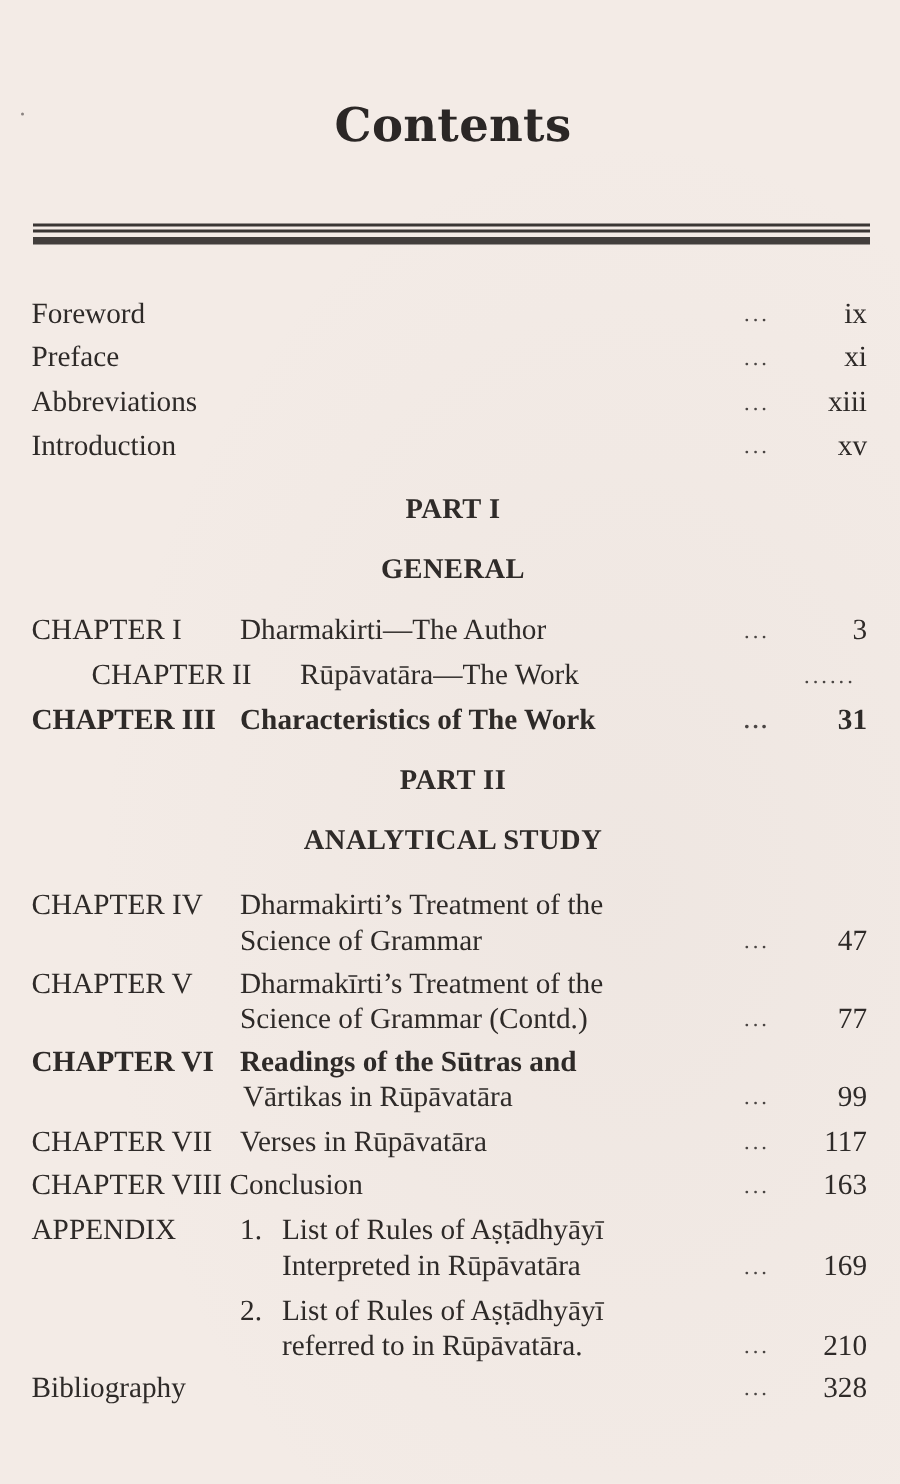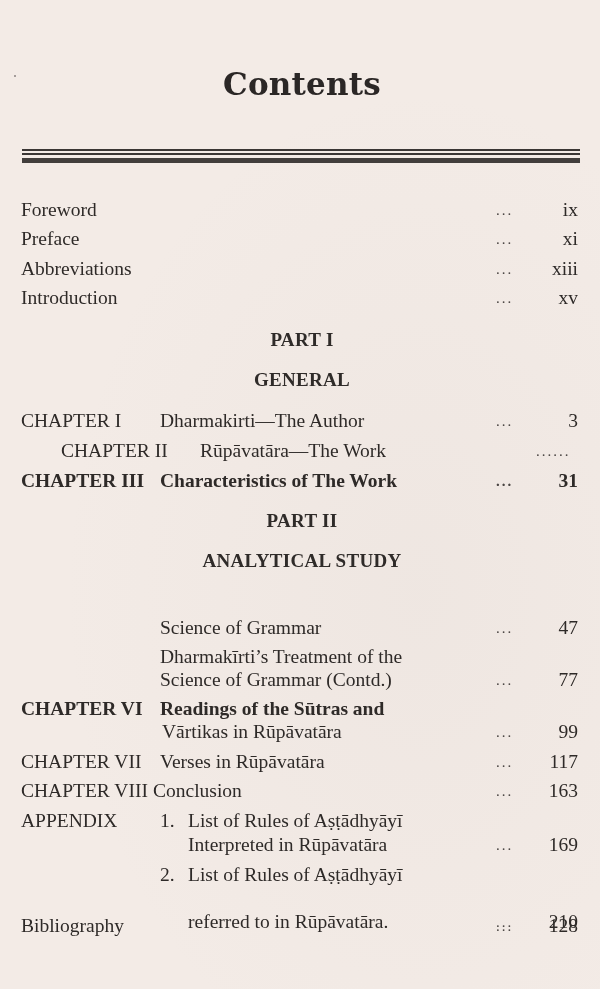--- a/index.html
+++ b/index.html
@@ -158,27 +158,32 @@
   <div class="row" style="top:468px;font-weight:bold;">
     <span class="label">CHAPTER III</span>
     <span class="title-text">Characteristics of The Work</span>
     <span class="dots">...</span>
     <span class="page-num">31</span>
   </div>
 
   <div class="heading" style="top:508px;">PART II</div>
   <div class="heading" style="top:548px;">ANALYTICAL STUDY</div>
 
+  <div class="row" style="top:591px;">
+    <span class="label">CHAPTER IV</span>
+    <span class="title-text">Dharmakirti’s Treatment of the</span>
+  </div>
   <div class="row" style="top:615px;">
     <span class="title-text">Science of Grammar</span>
     <span class="dots">...</span>
     <span class="page-num">47</span>
   </div>
 
   <div class="row" style="top:644px;">
+    <span class="label">CHAPTER V</span>
     <span class="title-text">Dharmakīrti’s Treatment of the</span>
   </div>
   <div class="row" style="top:667px;">
     <span class="title-text">Science of Grammar (Contd.)</span>
     <span class="dots">...</span>
     <span class="page-num">77</span>
   </div>
 
   <div class="row" style="top:696px;font-weight:bold;">
     <span class="label">CHAPTER VI</span>
@@ -211,25 +216,25 @@
   <div class="row" style="top:832px;">
     <span class="app-text">Interpreted in Rūpāvatāra</span>
     <span class="dots">...</span>
     <span class="page-num">169</span>
   </div>
 
   <div class="row" style="top:862px;">
     <span class="num">2.</span>
     <span class="app-text">List of Rules of Aṣṭādhyāyī</span>
   </div>
-  <div class="row" style="top:885px;margin-top:24px;">
+  <div class="row" style="top:885px;">
     <span class="app-text">referred to in Rūpāvatāra.</span>
     <span class="dots">...</span>
     <span class="page-num">210</span>
   </div>
 
   <div class="row" style="top:913px;">
     <span class="label">Bibliography</span>
     <span class="dots">...</span>
-    <span class="page-num">128</span>
+    <span class="page-num">328</span>
   </div>
 
 </div>
 
 </body></html>

